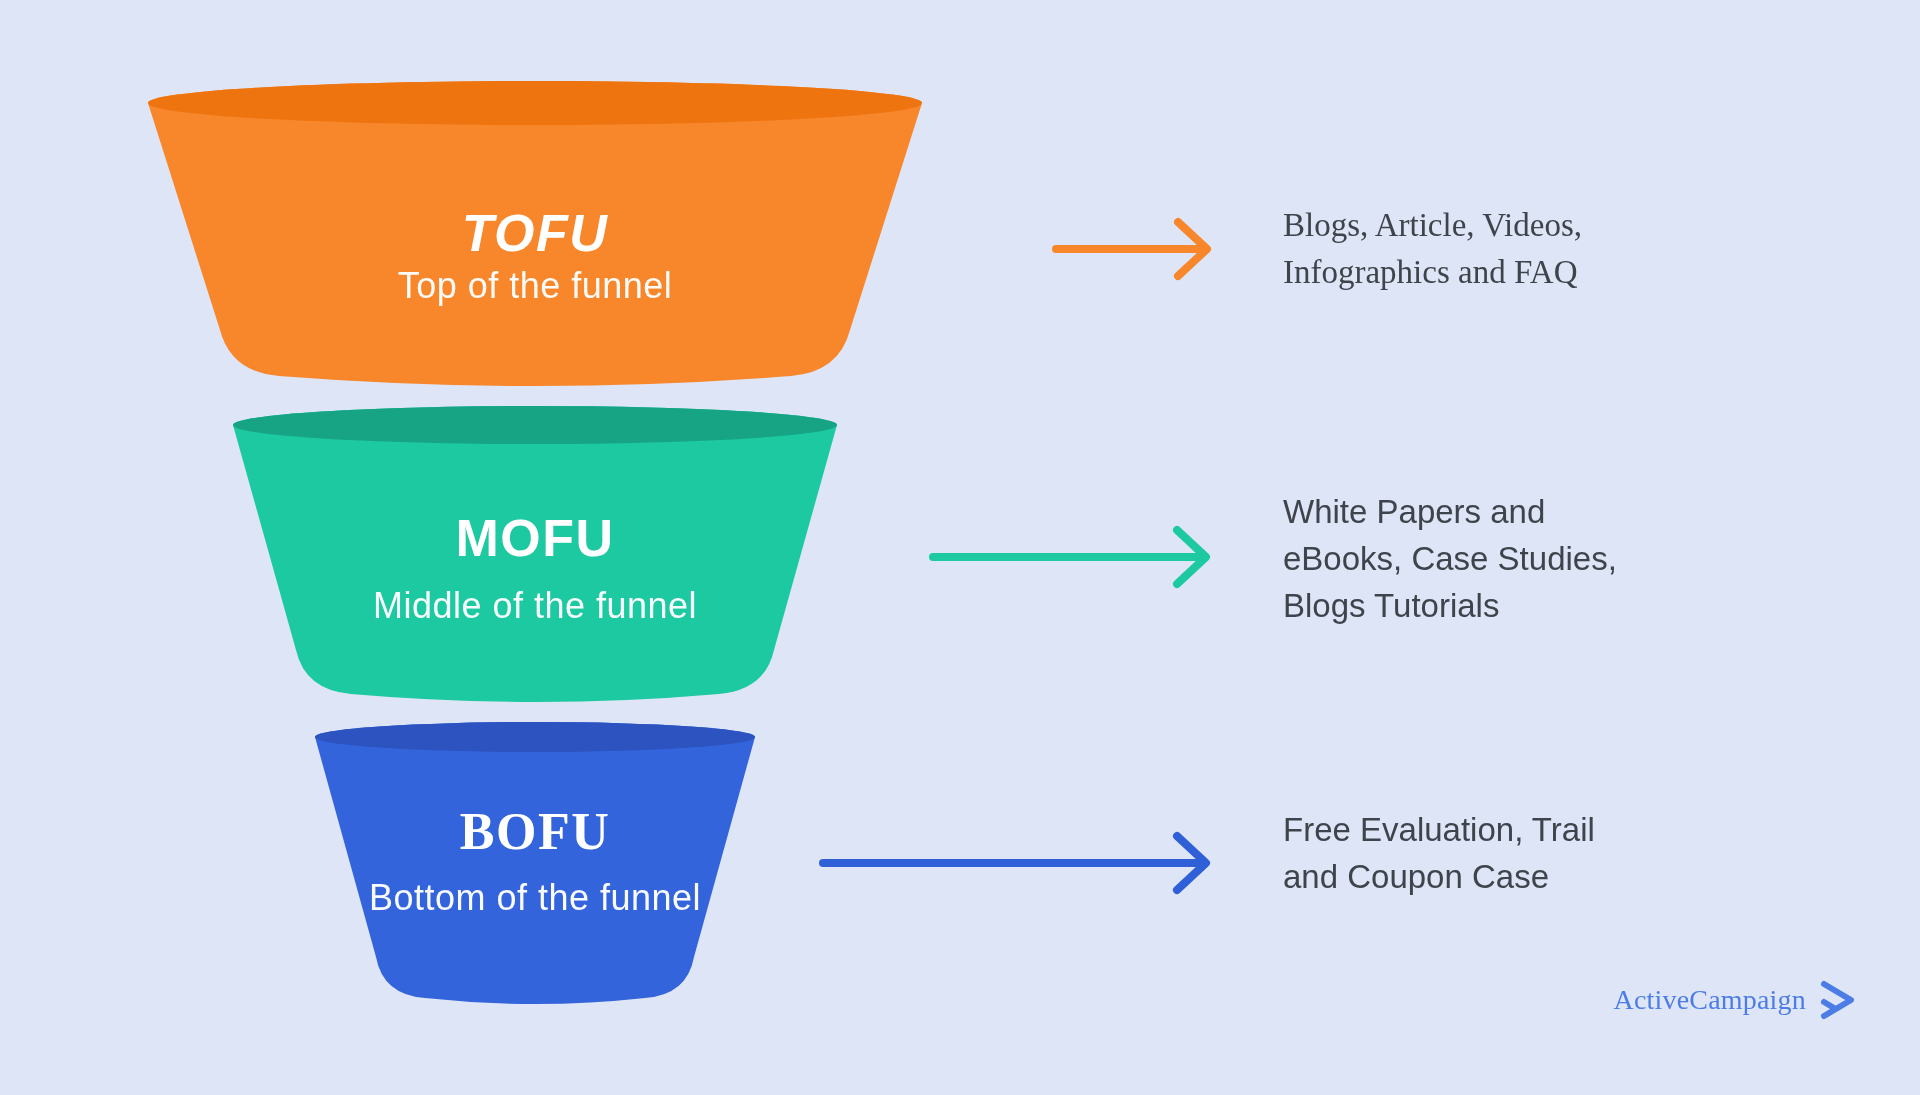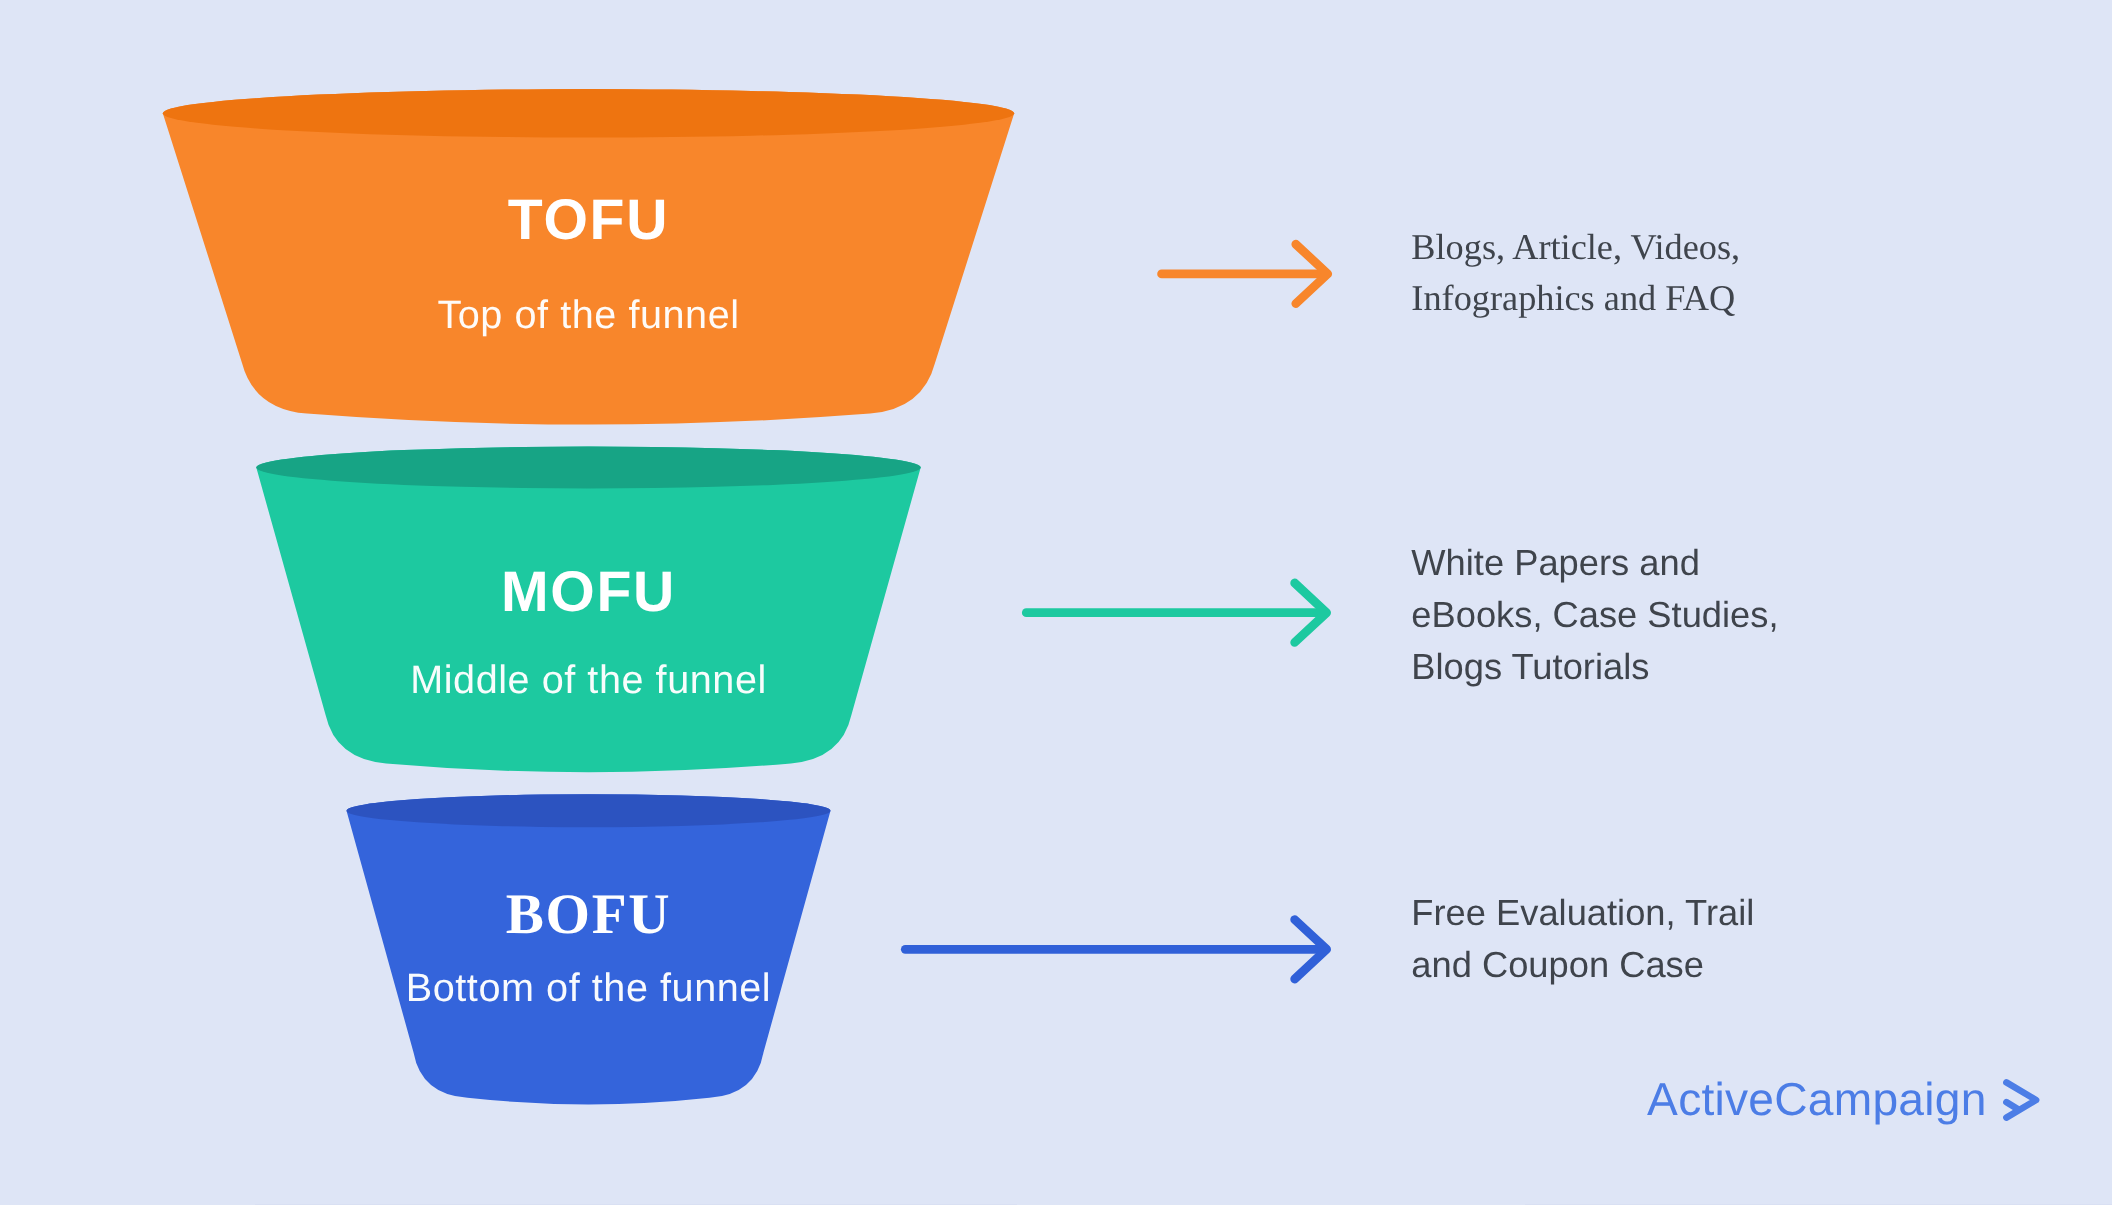--- a/index.html
+++ b/index.html
@@ -49,25 +49,26 @@
   }
   .logo {
     position: absolute;
     right: 62px;
     top: 978px;
     display: flex;
     align-items: center;
     gap: 12px;
   }
   .logo-text {
-    font-size: 42px;
+    font-size: 28px;
     font-weight: 500;
     letter-spacing: 0.2px;
     color: #4C7DE6;
     line-height: 1;
+    font-family: Liberation Serif, serif;
   }
   .logo-mark { display: block; }
 </style>
 </head>
 <body>
 
 <div class="canvas">
 
   <svg class="funnel-svg" width="1920" height="1095" viewBox="0 0 1920 1095">
 
@@ -113,25 +114,25 @@
       <line x1="933" y1="557" x2="1201" y2="557" stroke="#1DC9A0"></line>
       <polyline points="1177,530 1206,557 1177,584" stroke="#1DC9A0"></polyline>
     </g>
 
     <g fill="none" stroke-linecap="round" stroke-linejoin="round" stroke-width="8">
       <line x1="823" y1="863" x2="1201" y2="863" stroke="#3060D8"></line>
       <polyline points="1177,836 1206,863 1177,890" stroke="#3060D8"></polyline>
     </g>
   </svg>
 
-  <div class="stage-label stage-title" style="top:174px;">TOFU</div>
+  <div class="stage-label stage-title" style="top:207px;font-style:italic;">TOFU</div>
   <div class="stage-label stage-subtitle" style="top:268px;">Top of the funnel</div>
 
   <div class="stage-label stage-title" style="top:512px;">MOFU</div>
-  <div class="stage-label stage-subtitle" style="top:600px;">Middle of the funnel</div>
+  <div class="stage-label stage-subtitle" style="top:588px;">Middle of the funnel</div>
 
   <div class="stage-label stage-title" style="top:806px;font-family:Liberation Serif, serif;">BOFU</div>
   <div class="stage-label stage-subtitle" style="top:880px;">Bottom of the funnel</div>
 
   <div class="desc-block" style="top:202px;font-family:Liberation Serif, serif;">
     <div>Blogs, Article, Videos,</div>
     <div>Infographics and FAQ</div>
   </div>
 
   <div class="desc-block" style="top:488px;">

